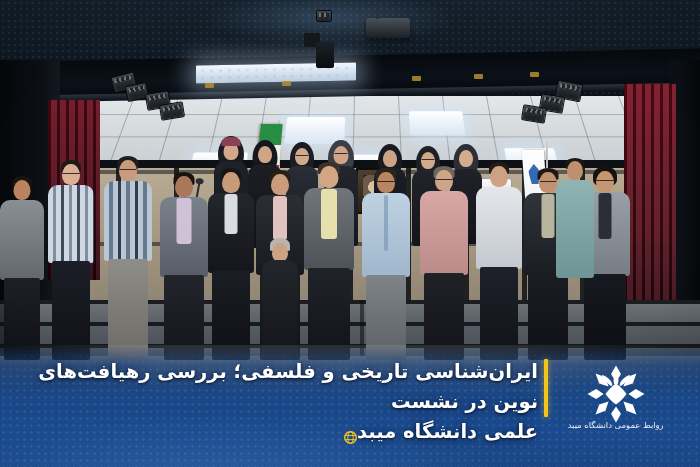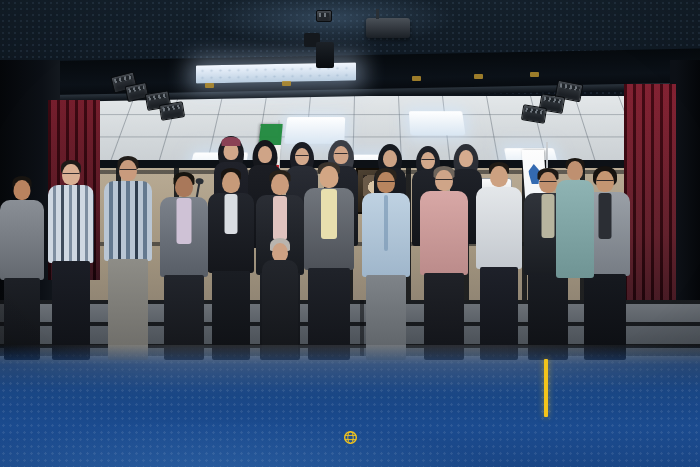--- a/index.html
+++ b/index.html
@@ -521,23 +521,44 @@
     </div>
 
     <div style="position:absolute;inset:0;pointer-events:none;
                 background:radial-gradient(ellipse 95% 85% at 50% 42%, rgba(0,0,0,0) 55%, rgba(0,0,0,.38) 100%);"></div>
   </div>
 
   <div class="banner">
     <div class="banner-dots"></div>
     <div class="banner-sheen"></div>
 
+    <div class="headline">ایران‌شناسی تاریخی و فلسفی؛ بررسی رهیافت‌های نوین در نشست
+علمی دانشگاه میبد</div>
 
     <div class="accent-bar"></div>
 
+    <div class="logo-wrap">
+      <svg class="logo-mark" viewBox="0 0 100 100">
+        <g fill="#ffffff">
+          <path d="M50 4 L58 18 L50 30 L42 18 Z"></path>
+          <path d="M50 96 L42 82 L50 70 L58 82 Z"></path>
+          <path d="M4 50 L18 42 L30 50 L18 58 Z"></path>
+          <path d="M96 50 L82 58 L70 50 L82 42 Z"></path>
+          <path d="M17 17 L33 23 L38 38 L23 33 Z"></path>
+          <path d="M83 17 L77 33 L62 38 L67 23 Z"></path>
+          <path d="M17 83 L23 67 L38 62 L33 77 Z"></path>
+          <path d="M83 83 L67 77 L62 62 L77 67 Z"></path>
+          <path d="M50 33 C57 38 62 43 67 50 C62 57 57 62 50 67 C43 62 38 57 33 50 C38 43 43 38 50 33 Z"></path>
+          <path d="M46 28 C46 22 48 16 50 12 C52 16 54 22 54 28 C54 33 52 36 50 38 C48 36 46 33 46 28 Z"></path>
+          <path d="M36 32 C32 28 29 23 27 19 C31 20 36 23 40 27 C43 30 44 34 44 37 C41 37 38 35 36 32 Z"></path>
+          <path d="M64 32 C68 28 71 23 73 19 C69 20 64 23 60 27 C57 30 56 34 56 37 C59 37 62 35 64 32 Z"></path>
+        </g>
+      </svg>
+      <div class="logo-cap">روابط عمومی دانشگاه میبد</div>
+    </div>
 
     <div class="meta">
 
       <div class="meta-item">
         <svg class="ic" viewBox="0 0 24 24">
           <circle cx="12" cy="12" r="9.3" fill="none" stroke="#f3c41c" stroke-width="2.2"></circle>
           <ellipse cx="12" cy="12" rx="4.3" ry="9.3" fill="none" stroke="#f3c41c" stroke-width="1.6"></ellipse>
           <line x1="2.8" y1="8.6" x2="21.2" y2="8.6" stroke="#f3c41c" stroke-width="1.6"></line>
           <line x1="2.8" y1="15.4" x2="21.2" y2="15.4" stroke="#f3c41c" stroke-width="1.6"></line>
         </svg>

